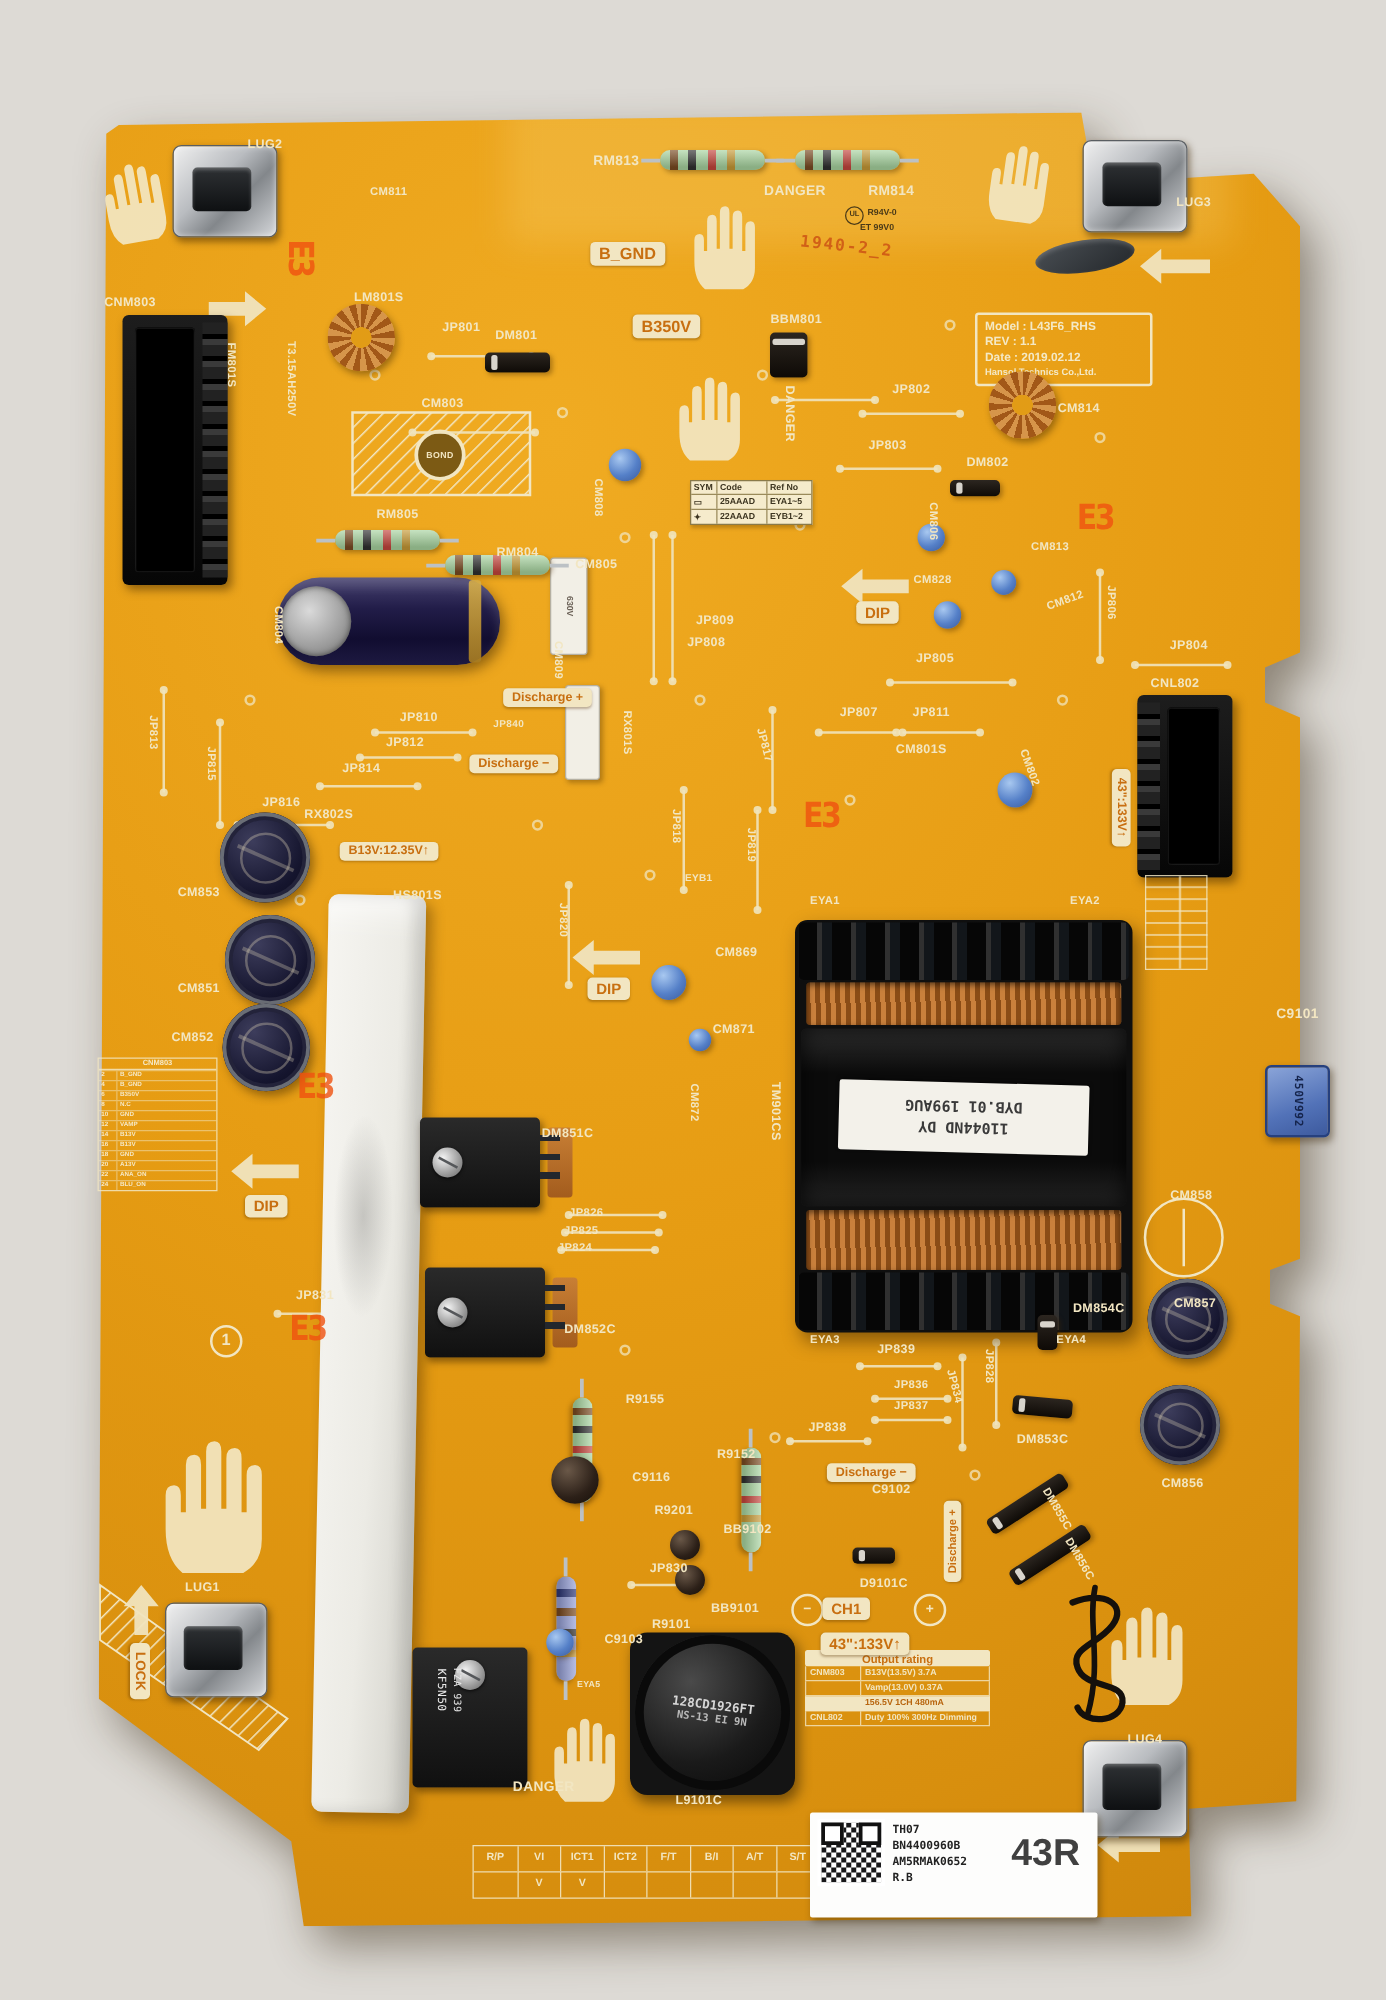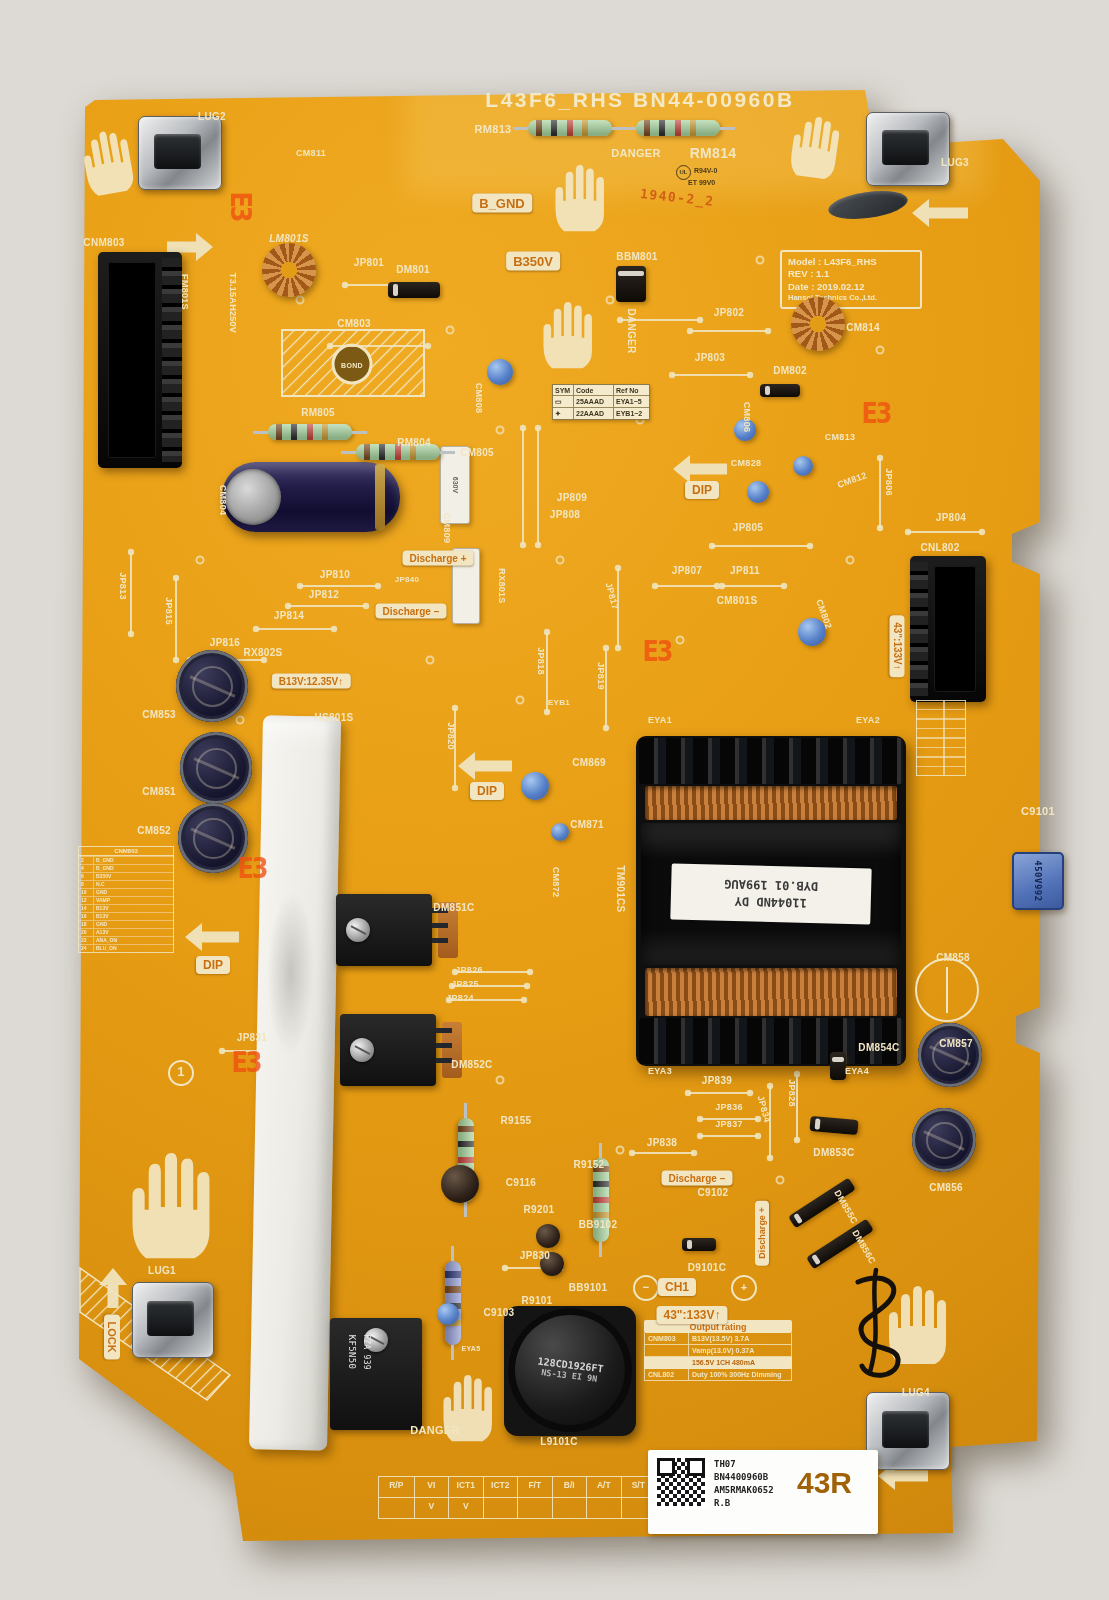--- a/index.html
+++ b/index.html
@@ -132,21 +132,21 @@
   .indbase{background:#141414;border-radius:14px;box-shadow:3px 5px 10px rgba(0,0,0,.45);}
   .ind{border-radius:50%;background:radial-gradient(circle at 36% 30%,#4a4a4a,#1a1a1a 55%,#050505);box-shadow:inset 0 0 0 7px #0a0a0a;}
   .indtext{position:absolute;transform:translate(-50%,-50%) rotate(7deg);color:#d6d6d6;text-align:center;line-height:1.6;
     font:700 10px "DejaVu Sans Mono",monospace;}
   .indtext .l2{font-size:8.5px;color:#b8b8b8;}
   .whitelabel{background:#fdfdfc;border-radius:2px;box-shadow:2px 3px 6px rgba(60,40,0,.4);}
   .qr{position:absolute;left:9px;top:8px;width:48px;height:48px;background:repeating-conic-gradient(#18181a 0 25%,#fff 0 50%) 0 0/8px 8px;outline:3px solid #fff;}
   .qr::before,.qr::after{content:"";position:absolute;width:12px;height:12px;border:3px solid #111;background:#fff;}
   .qr::before{left:0;top:0;}.qr::after{right:0;top:0;}
   .qrtxt{position:absolute;left:66px;top:8px;color:#222;font:600 9px "DejaVu Sans Mono",monospace;line-height:1.45;}
-  .qrbig{position:absolute;right:26px;top:16px;color:#a16207;font:700 30px "Liberation Sans",sans-serif;}
+  .qrbig{position:absolute;right:14px;top:16px;color:#404040;font:700 30px "Liberation Sans",sans-serif;}
 </style>
 </head>
 <body>
 
 <div id="stage">
 
   <div id="board-wrap">
     <div id="board">
       <div class="sheen"></div>
       <div class="vign"></div>
@@ -532,35 +532,34 @@
       <div class="ecap" style="left: 176px; top: 650px; width: 72px; height: 72px;"></div>
       <div class="ecap" style="left: 180px; top: 732px; width: 72px; height: 72px;"></div>
       <div class="ecap" style="left: 178px; top: 803px; width: 70px; height: 70px;"></div>
       <div class="ecap" style="left: 918px; top: 1023px; width: 64px; height: 64px;"></div>
       <div class="ecap" style="left: 912px; top: 1108px; width: 64px; height: 64px;"></div>
       <div class="toroid" style="left: 262px; top: 243px; width: 54px; height: 54px;"></div>
       <div class="toroid" style="left: 791px; top: 297px; width: 54px; height: 54px;"></div>
     </div>
 
   <div id="print">
-    <div id="board-code">L43F6_RHS BN44-00960B</div>
     <span class="ulb stampline" style="left:676px;top:165px">UL</span>
     <span class="stampline smalldark" style="left:694px;top:167px">R94V-0</span>
     <span class="stampline smalldark" style="left:688px;top:179px">ET 99V0</span>
     <span class="stampline stamp" style="left:640px;top:190px;transform:rotate(6deg)">1940-2_2</span>
   <div class="lbl c0" style="left: 493px; top: 129px; font-size: 11px; transform: translate(-50%, -50%) rotate(0deg);">RM813</div>
       <div class="lbl c0" style="left: 636px; top: 153px; font-size: 11px; transform: translate(-50%, -50%) rotate(0deg);">DANGER</div>
-      <div class="lbl c0" style="left: 713px; top: 153px; font-size: 14px; transform: translate(-50%, -50%) rotate(0deg);">RM814</div>
+      <div class="lbl c0" style="left: 713px; top: 153px; font-size: 11px; transform: translate(-50%, -50%) rotate(0deg);">RM814</div>
       <div class="lbl c0" style="left: 311px; top: 153px; font-size: 9px; transform: translate(-50%, -50%) rotate(0deg);">CM811</div>
       <div class="lbl c0" style="left: 212px; top: 116px; font-size: 10px; transform: translate(-50%, -50%) rotate(0deg);">LUG2</div>
       <div class="lbl c0" style="left: 955px; top: 162px; font-size: 10px; transform: translate(-50%, -50%) rotate(0deg);">LUG3</div>
       <div class="lbl c0" style="left: 104px; top: 242px; font-size: 10px; transform: translate(-50%, -50%) rotate(0deg);">CNM803</div>
       <div class="lbl c0" style="left: 185px; top: 292px; font-size: 9px; transform: translate(-50%, -50%) rotate(90deg);">FM801S</div>
       <div class="lbl c0" style="left: 233px; top: 303px; font-size: 9px; transform: translate(-50%, -50%) rotate(90deg);">T3.15AH250V</div>
-      <div class="lbl c0" style="left: 289px; top: 238px; font-size: 10px; transform: translate(-50%, -50%) rotate(0deg); font-style: italic;">LM801S</div>
+      <div class="lbl c0" style="left: 303px; top: 238px; font-size: 10px; transform: translate(-50%, -50%) rotate(0deg);">LM801S</div>
       <div class="lbl c0" style="left: 369px; top: 262px; font-size: 10px; transform: translate(-50%, -50%) rotate(0deg);">JP801</div>
       <div class="lbl c0" style="left: 413px; top: 269px; font-size: 10px; transform: translate(-50%, -50%) rotate(0deg);">DM801</div>
       <div class="lbl c0" style="left: 354px; top: 323px; font-size: 10px; transform: translate(-50%, -50%) rotate(0deg);">CM803</div>
       <div class="lbl c0" style="left: 637px; top: 256px; font-size: 10px; transform: translate(-50%, -50%) rotate(0deg);">BBM801</div>
       <div class="lbl c0" style="left: 729px; top: 312px; font-size: 10px; transform: translate(-50%, -50%) rotate(0deg);">JP802</div>
       <div class="lbl c0" style="left: 710px; top: 357px; font-size: 10px; transform: translate(-50%, -50%) rotate(0deg);">JP803</div>
       <div class="lbl c0" style="left: 790px; top: 370px; font-size: 10px; transform: translate(-50%, -50%) rotate(0deg);">DM802</div>
       <div class="lbl c0" style="left: 863px; top: 327px; font-size: 10px; transform: translate(-50%, -50%) rotate(0deg);">CM814</div>
       <div class="lbl c0" style="left: 747px; top: 417px; font-size: 9px; transform: translate(-50%, -50%) rotate(90deg);">CM806</div>
       <div class="lbl c0" style="left: 746px; top: 463px; font-size: 9px; transform: translate(-50%, -50%) rotate(0deg);">CM828</div>

